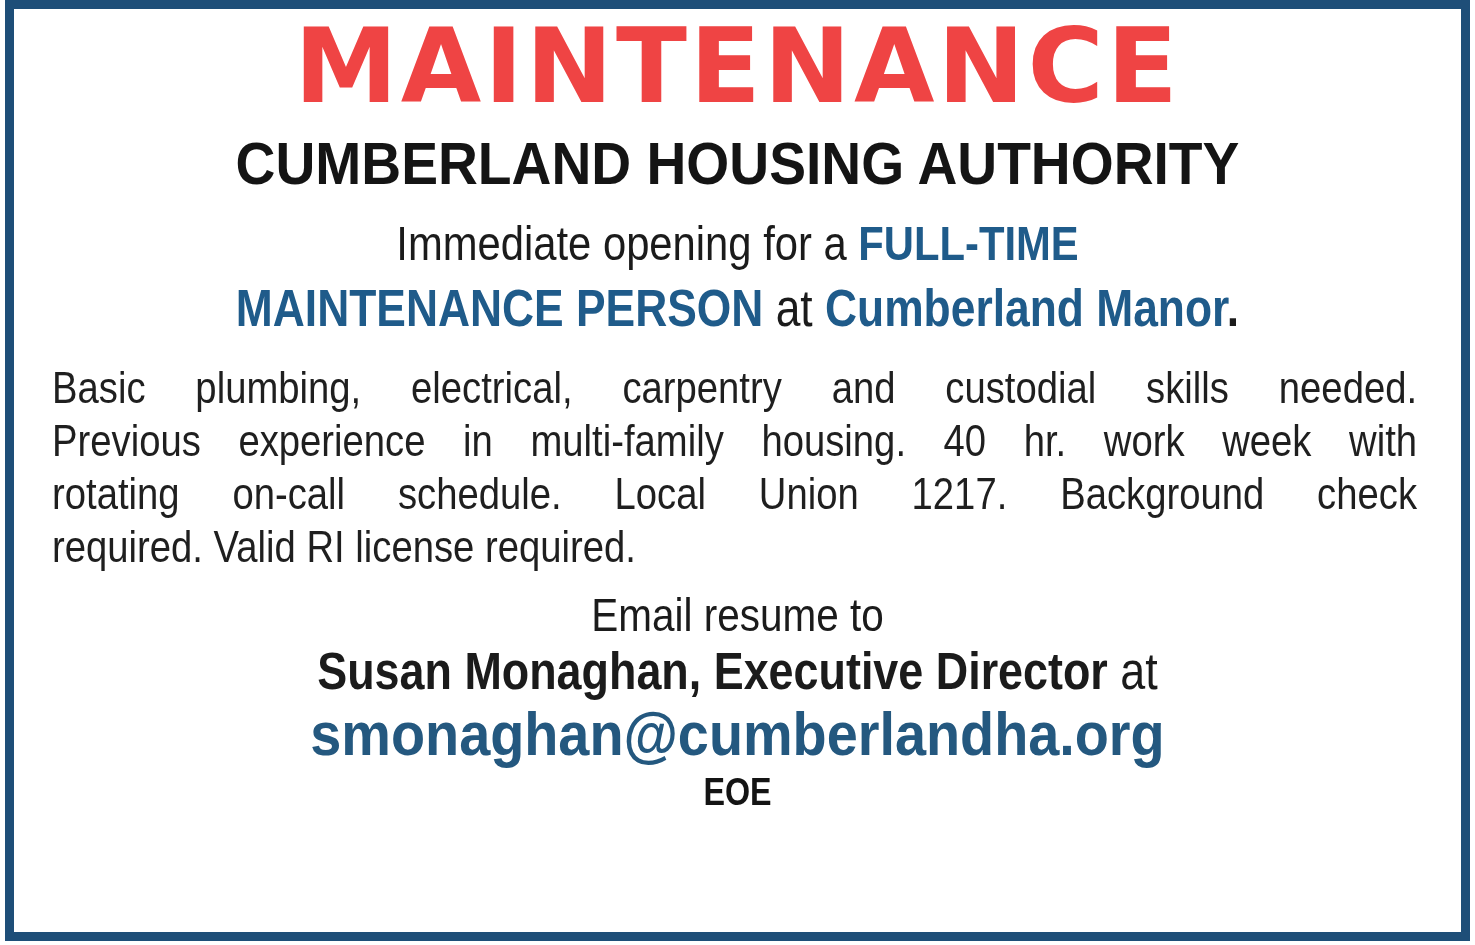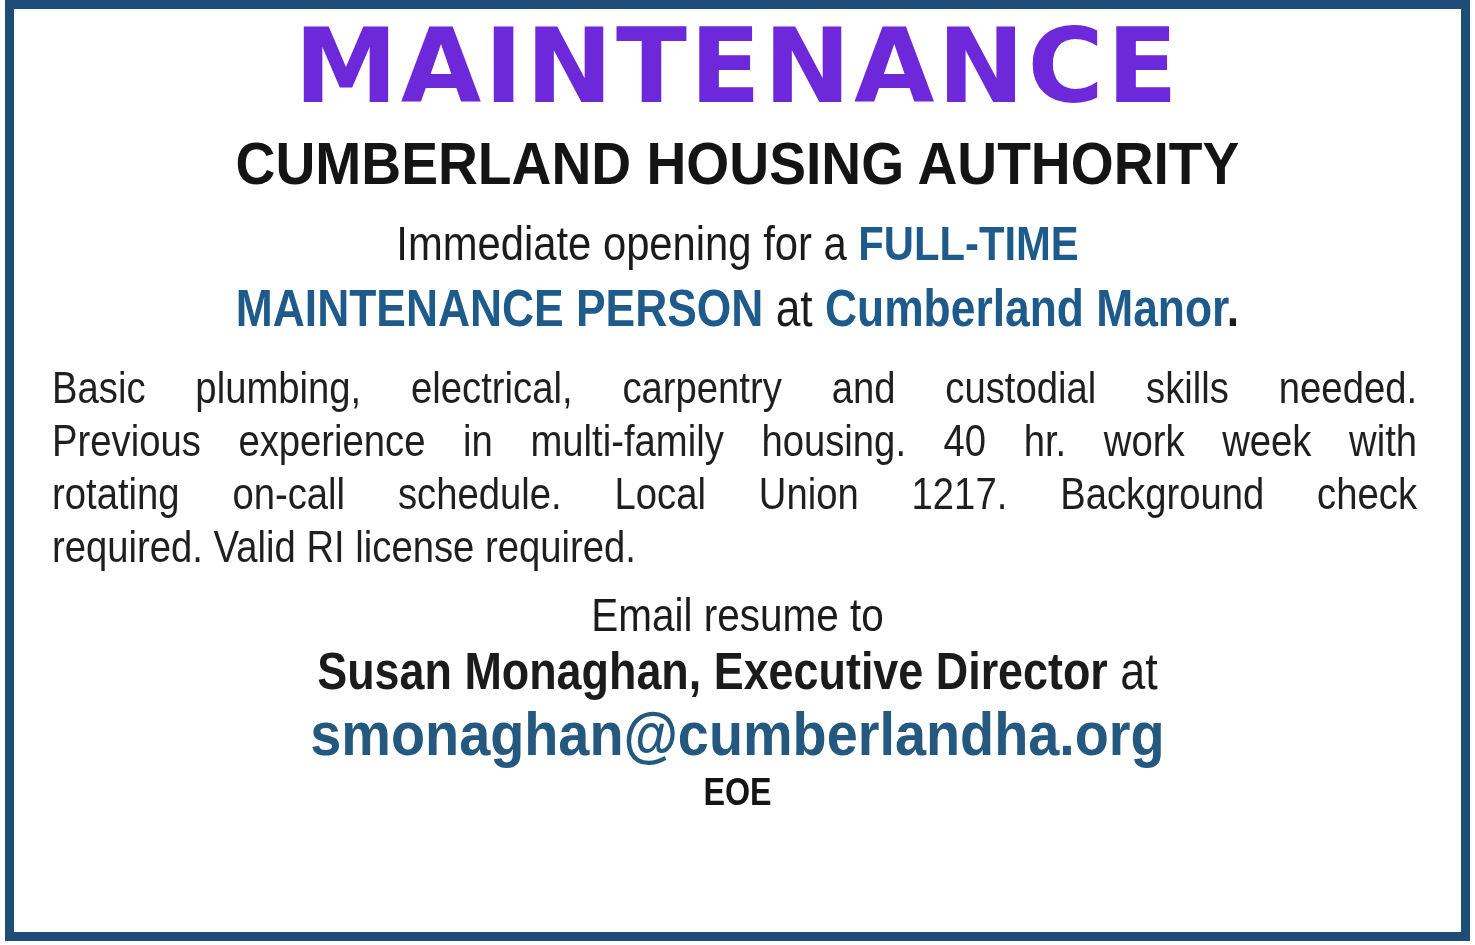--- a/index.html
+++ b/index.html
@@ -22,21 +22,21 @@
     width:100%;height:100%;
     box-sizing:border-box;
     padding:0 38px;
   }
   
   .headline{
     margin-top:4px;
     text-align:center;
     font-family:"DejaVu Sans", sans-serif;
     font-weight:900;
-    color:#6d28d9;
+    color:#ef4444;
     font-size:104px;
     line-height:106px;
     letter-spacing:3px;
   }
   
   .org{
     margin-top:14px;
     text-align:center;
     font-weight:700;
     color:#141414;

